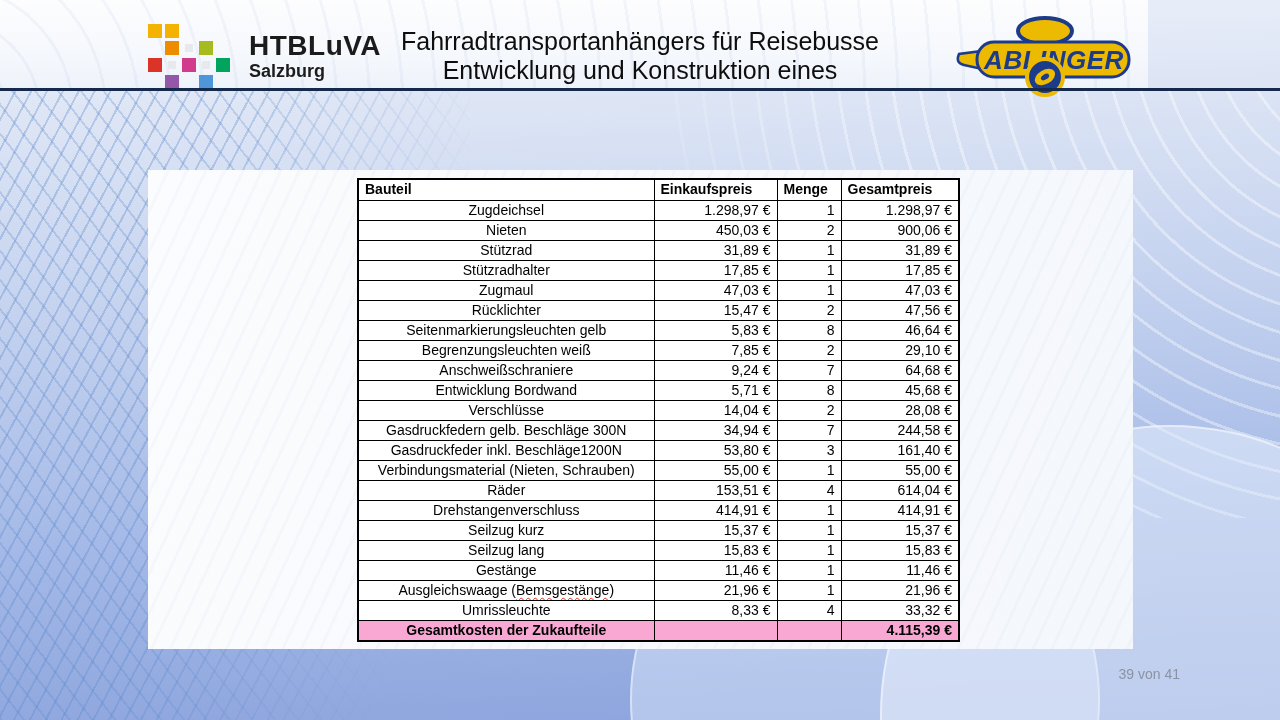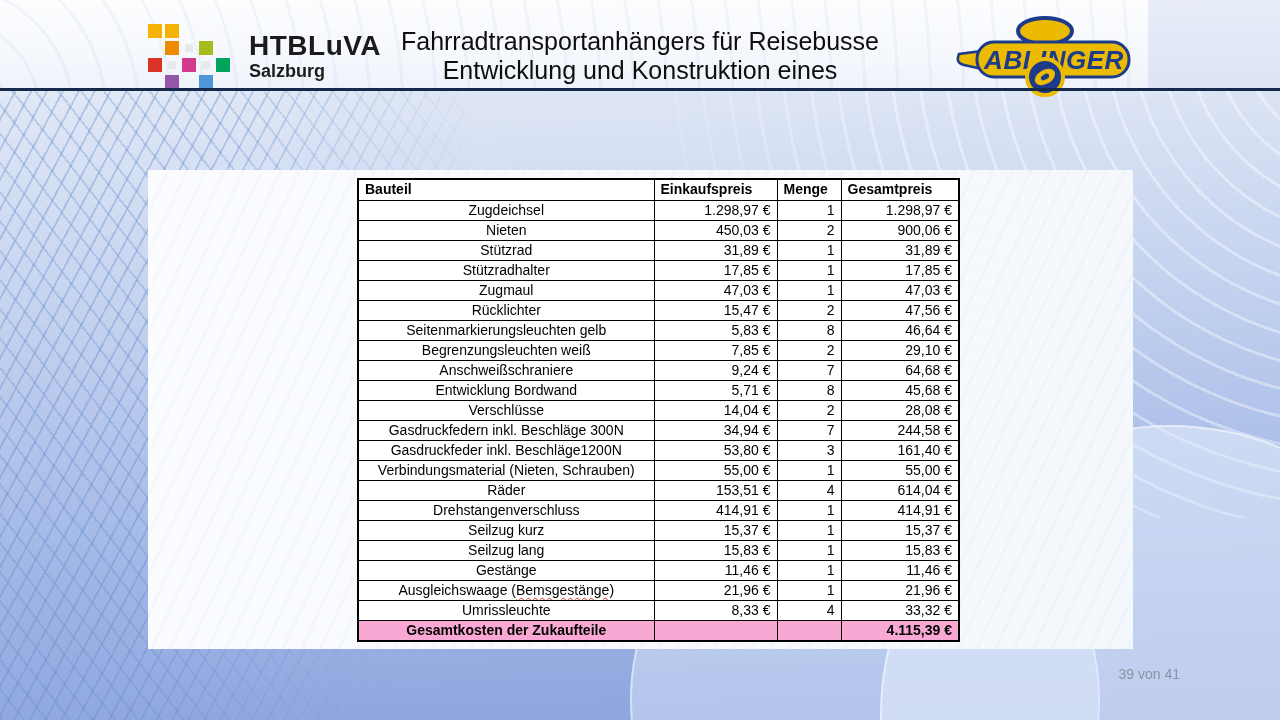--- a/index.html
+++ b/index.html
@@ -193,21 +193,21 @@
             <td class="num">8</td>
             <td class="num">45,68 €</td>
           </tr>
           <tr>
             <td class="name">Verschlüsse</td>
             <td class="num">14,04 €</td>
             <td class="num">2</td>
             <td class="num">28,08 €</td>
           </tr>
           <tr>
-            <td class="name">Gasdruckfedern inkl. Beschläge 300N</td>
+            <td class="name">Gasdruckfedern gelb. Beschläge 300N</td>
             <td class="num">34,94 €</td>
             <td class="num">7</td>
             <td class="num">244,58 €</td>
           </tr>
           <tr>
             <td class="name">Gasdruckfeder inkl. Beschläge1200N</td>
             <td class="num">53,80 €</td>
             <td class="num">3</td>
             <td class="num">161,40 €</td>
           </tr>

